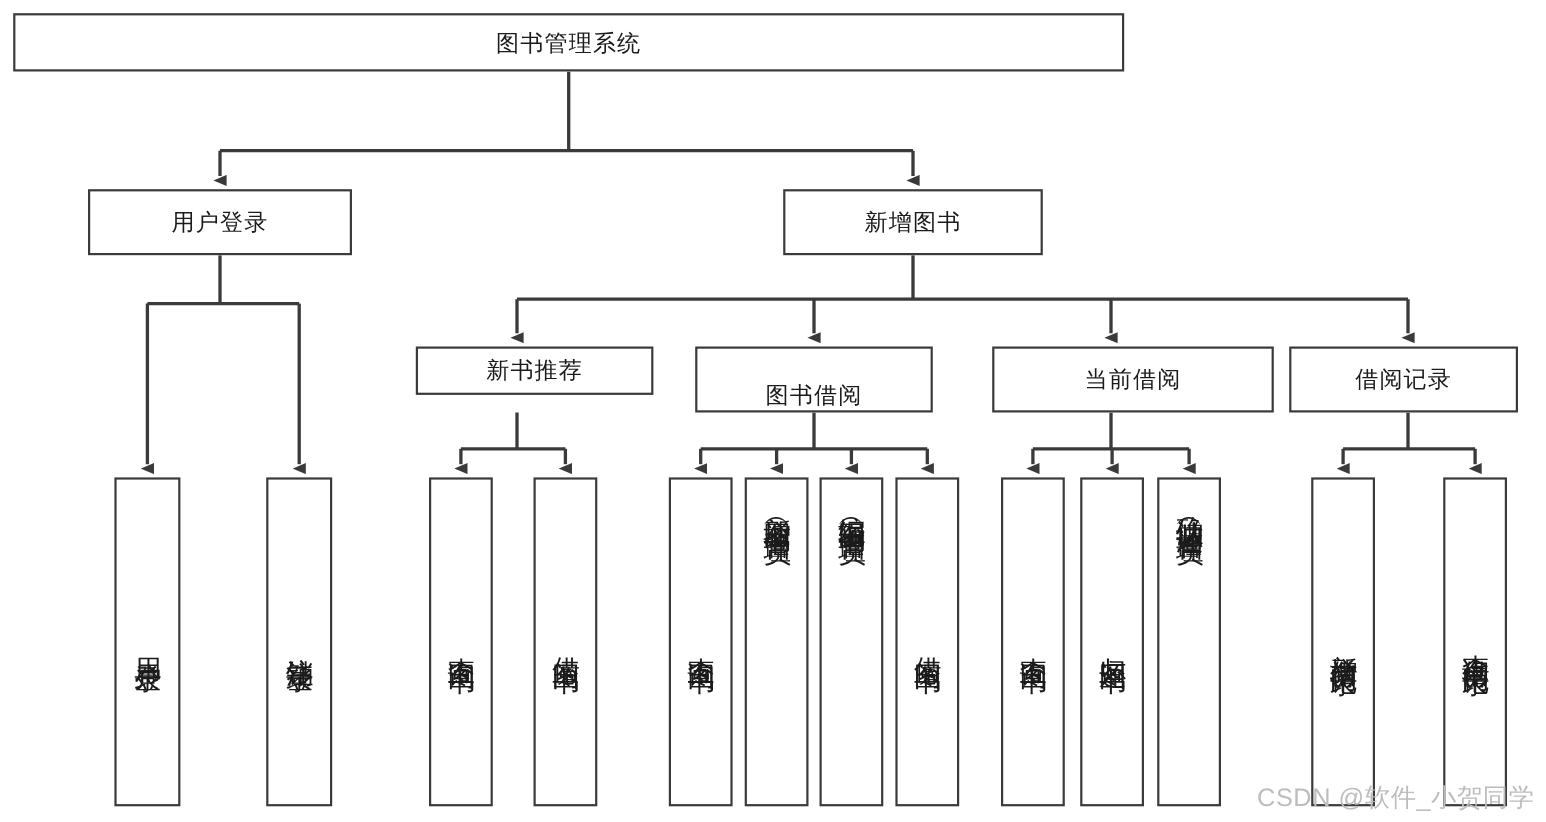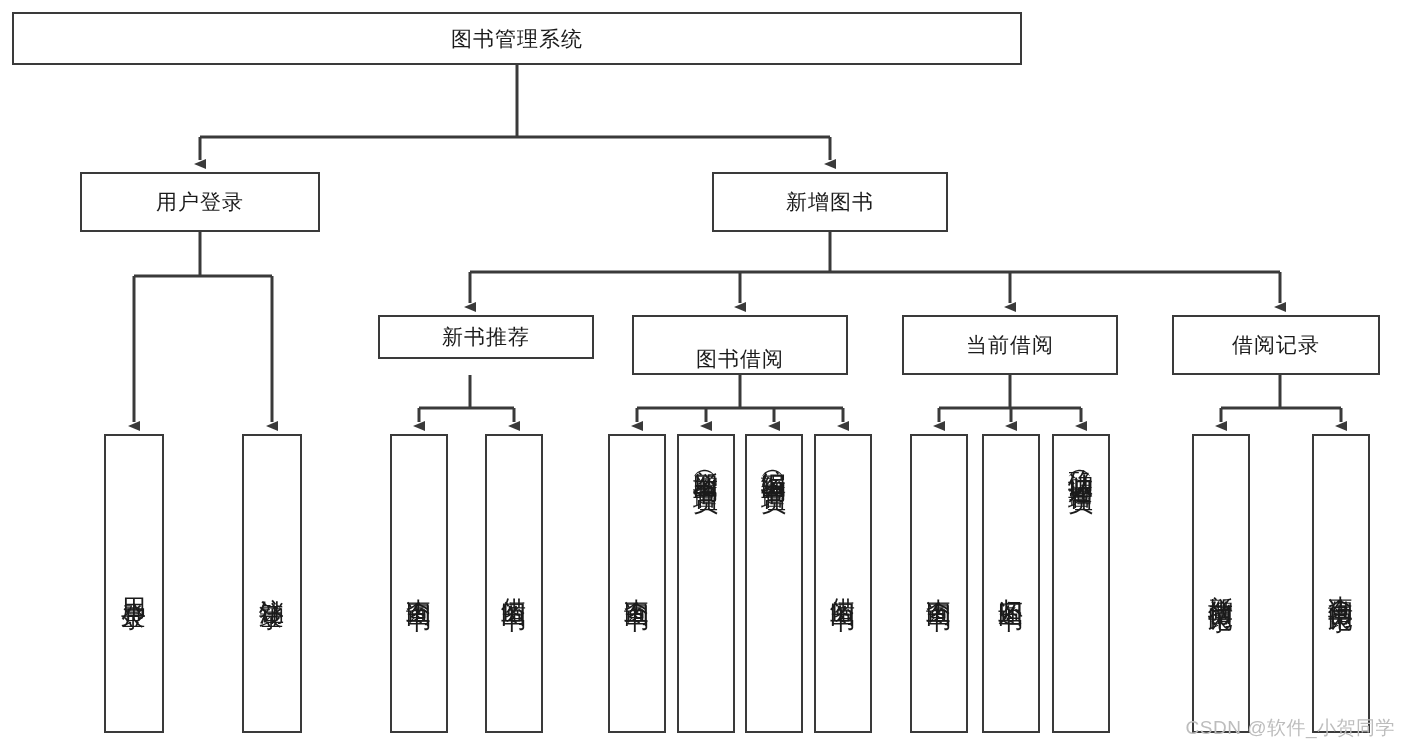--- a/index.html
+++ b/index.html
@@ -52,21 +52,21 @@
     white-space: nowrap;
   }
   .node.vert.centered {
     align-items: center;
     padding-top: 0;
   }
   .watermark {
     position: absolute;
     right: 10px;
     bottom: 6px;
-    font-size: 19px;
+    font-size: 23px;
     color: #bdbdbd;
     letter-spacing: 0.5px;
     white-space: nowrap;
     pointer-events: none;
   }
 </style>
 </head>
 <body>
 
 <div id="diagram-root">
@@ -131,21 +131,21 @@
   <div class="node horiz" style="left: 712px; top: 172px; width: 236px; height: 60px;">
     <span>新增图书</span>
   </div>
 
   <div class="node horiz" style="left: 378px; top: 315px; width: 216px; height: 44px;">
     <span>新书推荐</span>
   </div>
   <div class="node horiz" style="left: 632px; top: 315px; width: 216px; height: 60px; align-items: flex-end;">
     <span>图书借阅</span>
   </div>
-  <div class="node horiz" style="left: 902px; top: 315px; width: 216px; height: 60px;">
+  <div class="node horiz" style="left: 902px; top: 315px; width: 256px; height: 60px;">
     <span>当前借阅</span>
   </div>
   <div class="node horiz" style="left: 1172px; top: 315px; width: 208px; height: 60px;">
     <span>借阅记录</span>
   </div>
 
   <div class="node vert centered" style="left: 104px; top: 434px; width: 60px; height: 299px;">
     <span class="vlabel">用户登录</span>
   </div>
   <div class="node vert centered" style="left: 242px; top: 434px; width: 60px; height: 299px;">

